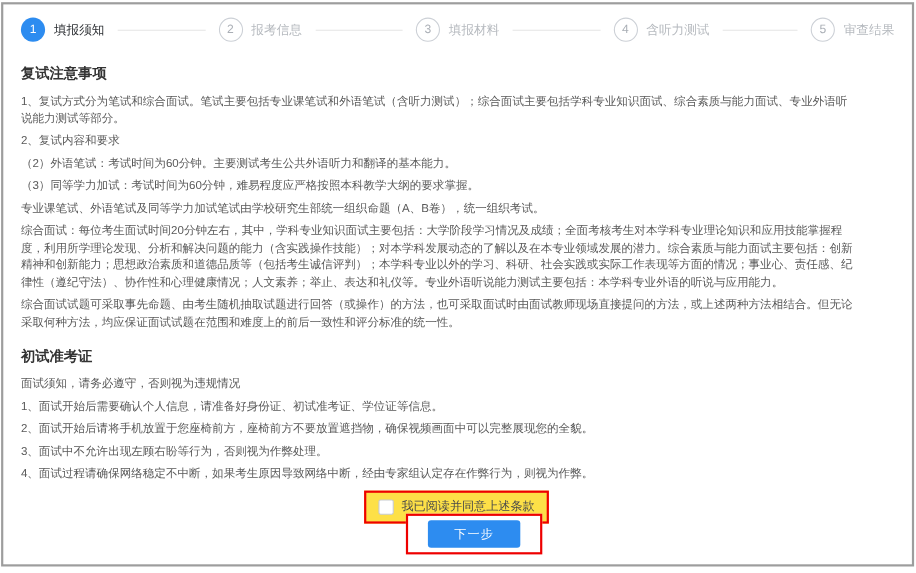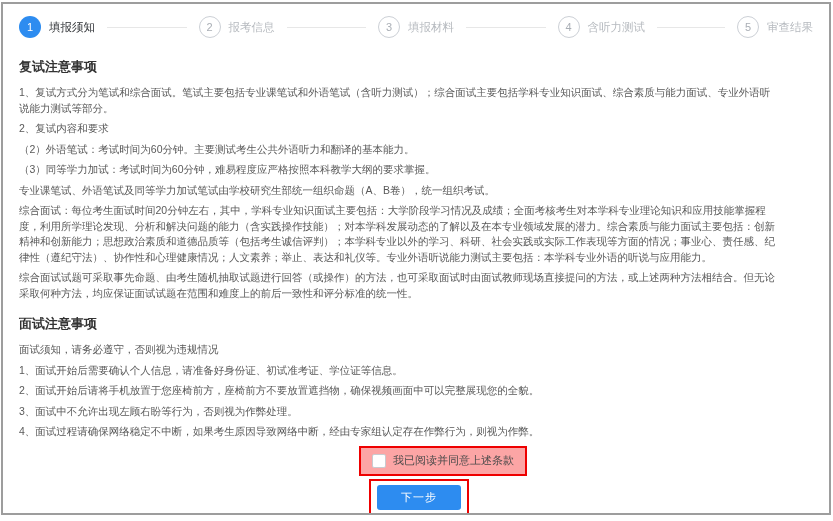--- a/index.html
+++ b/index.html
@@ -26,32 +26,32 @@
   .slabel { margin-left:8px; font-size:11.5px; white-space:nowrap; }
   .step.active .slabel { color:#2c2f33; }
   .step:not(.active) .slabel { color:#b6babf; }
   .sline { flex:1 1 auto; height:1px; background:#e7e7e7; margin:0 12px; }
   
   .content { padding:6px 33px 0 16px; }
   .content h3 { font-size:13px; color:#333; font-weight:bold; margin:14px 0 9px 0; }
   .content p { font-size:10.5px; color:#595959; line-height:15.5px; margin:0 16px 5px 0; }
   
   .agree-box {
-    position:absolute; left:328px; top:442px; background:#fca5a5;
+    position:absolute; left:328px; top:442px; background:#fde047;
     border:2px solid var(--annotation,#ee0000);
-    padding:5px 11px 6px 11px; display:flex; align-items:center;margin-left:28px;
+    padding:5px 11px 6px 11px; display:flex; align-items:center;
   }
   .checkbox {
     width:12px; height:12px; border:1px solid #c8cbd0; border-radius:2px;
     background:#fff; display:inline-block; flex:0 0 auto; cursor:pointer;
   }
   .agree-label { font-size:11px; color:#4a4a4a; margin-left:7px; white-space:nowrap; cursor:pointer; }
   .next-box {
-    position:absolute; left:366px; top:475px; background:#fff;
-    border:2px solid var(--annotation,#ee0000); padding:4px 6px;
+    position:absolute; left:366px; top:463px; background:#fff;
+    border:2px solid var(--annotation,#ee0000); padding:4px 18px;
   }
   .next-btn {
     display:block; background:var(--accent,#2d8cf0); color:#fff; border:none;
     border-radius:3px; font-size:11px; padding:5px 24px; letter-spacing:1px;
     font-family:inherit; cursor:pointer;
   }
 </style>
 </head>
 <body>
 
@@ -86,21 +86,21 @@
 
   <div class="content">
     <h3>复试注意事项</h3>
     <p>1、复试方式分为笔试和综合面试。笔试主要包括专业课笔试和外语笔试（含听力测试）；综合面试主要包括学科专业知识面试、综合素质与能力面试、专业外语听说能力测试等部分。</p>
     <p>2、复试内容和要求</p>
     <p>（2）外语笔试：考试时间为60分钟。主要测试考生公共外语听力和翻译的基本能力。</p>
     <p>（3）同等学力加试：考试时间为60分钟，难易程度应严格按照本科教学大纲的要求掌握。</p>
     <p>专业课笔试、外语笔试及同等学力加试笔试由学校研究生部统一组织命题（A、B卷），统一组织考试。</p>
     <p>综合面试：每位考生面试时间20分钟左右，其中，学科专业知识面试主要包括：大学阶段学习情况及成绩；全面考核考生对本学科专业理论知识和应用技能掌握程度，利用所学理论发现、分析和解决问题的能力（含实践操作技能）；对本学科发展动态的了解以及在本专业领域发展的潜力。综合素质与能力面试主要包括：创新精神和创新能力；思想政治素质和道德品质等（包括考生诚信评判）；本学科专业以外的学习、科研、社会实践或实际工作表现等方面的情况；事业心、责任感、纪律性（遵纪守法）、协作性和心理健康情况；人文素养；举止、表达和礼仪等。专业外语听说能力测试主要包括：本学科专业外语的听说与应用能力。</p>
     <p>综合面试试题可采取事先命题、由考生随机抽取试题进行回答（或操作）的方法，也可采取面试时由面试教师现场直接提问的方法，或上述两种方法相结合。但无论采取何种方法，均应保证面试试题在范围和难度上的前后一致性和评分标准的统一性。</p>
-    <h3>面试注意事项</h3>
+    <h3>初试准考证</h3>
     <p>面试须知，请务必遵守，否则视为违规情况</p>
     <p>1、面试开始后需要确认个人信息，请准备好身份证、初试准考证、学位证等信息。</p>
     <p>2、面试开始后请将手机放置于您座椅前方，座椅前方不要放置遮挡物，确保视频画面中可以完整展现您的全貌。</p>
     <p>3、面试中不允许出现左顾右盼等行为，否则视为作弊处理。</p>
     <p>4、面试过程请确保网络稳定不中断，如果考生原因导致网络中断，经由专家组认定存在作弊行为，则视为作弊。</p>
   </div>
 
   <div class="agree-box">
     <span class="checkbox"></span>
     <span class="agree-label">我已阅读并同意上述条款</span>

